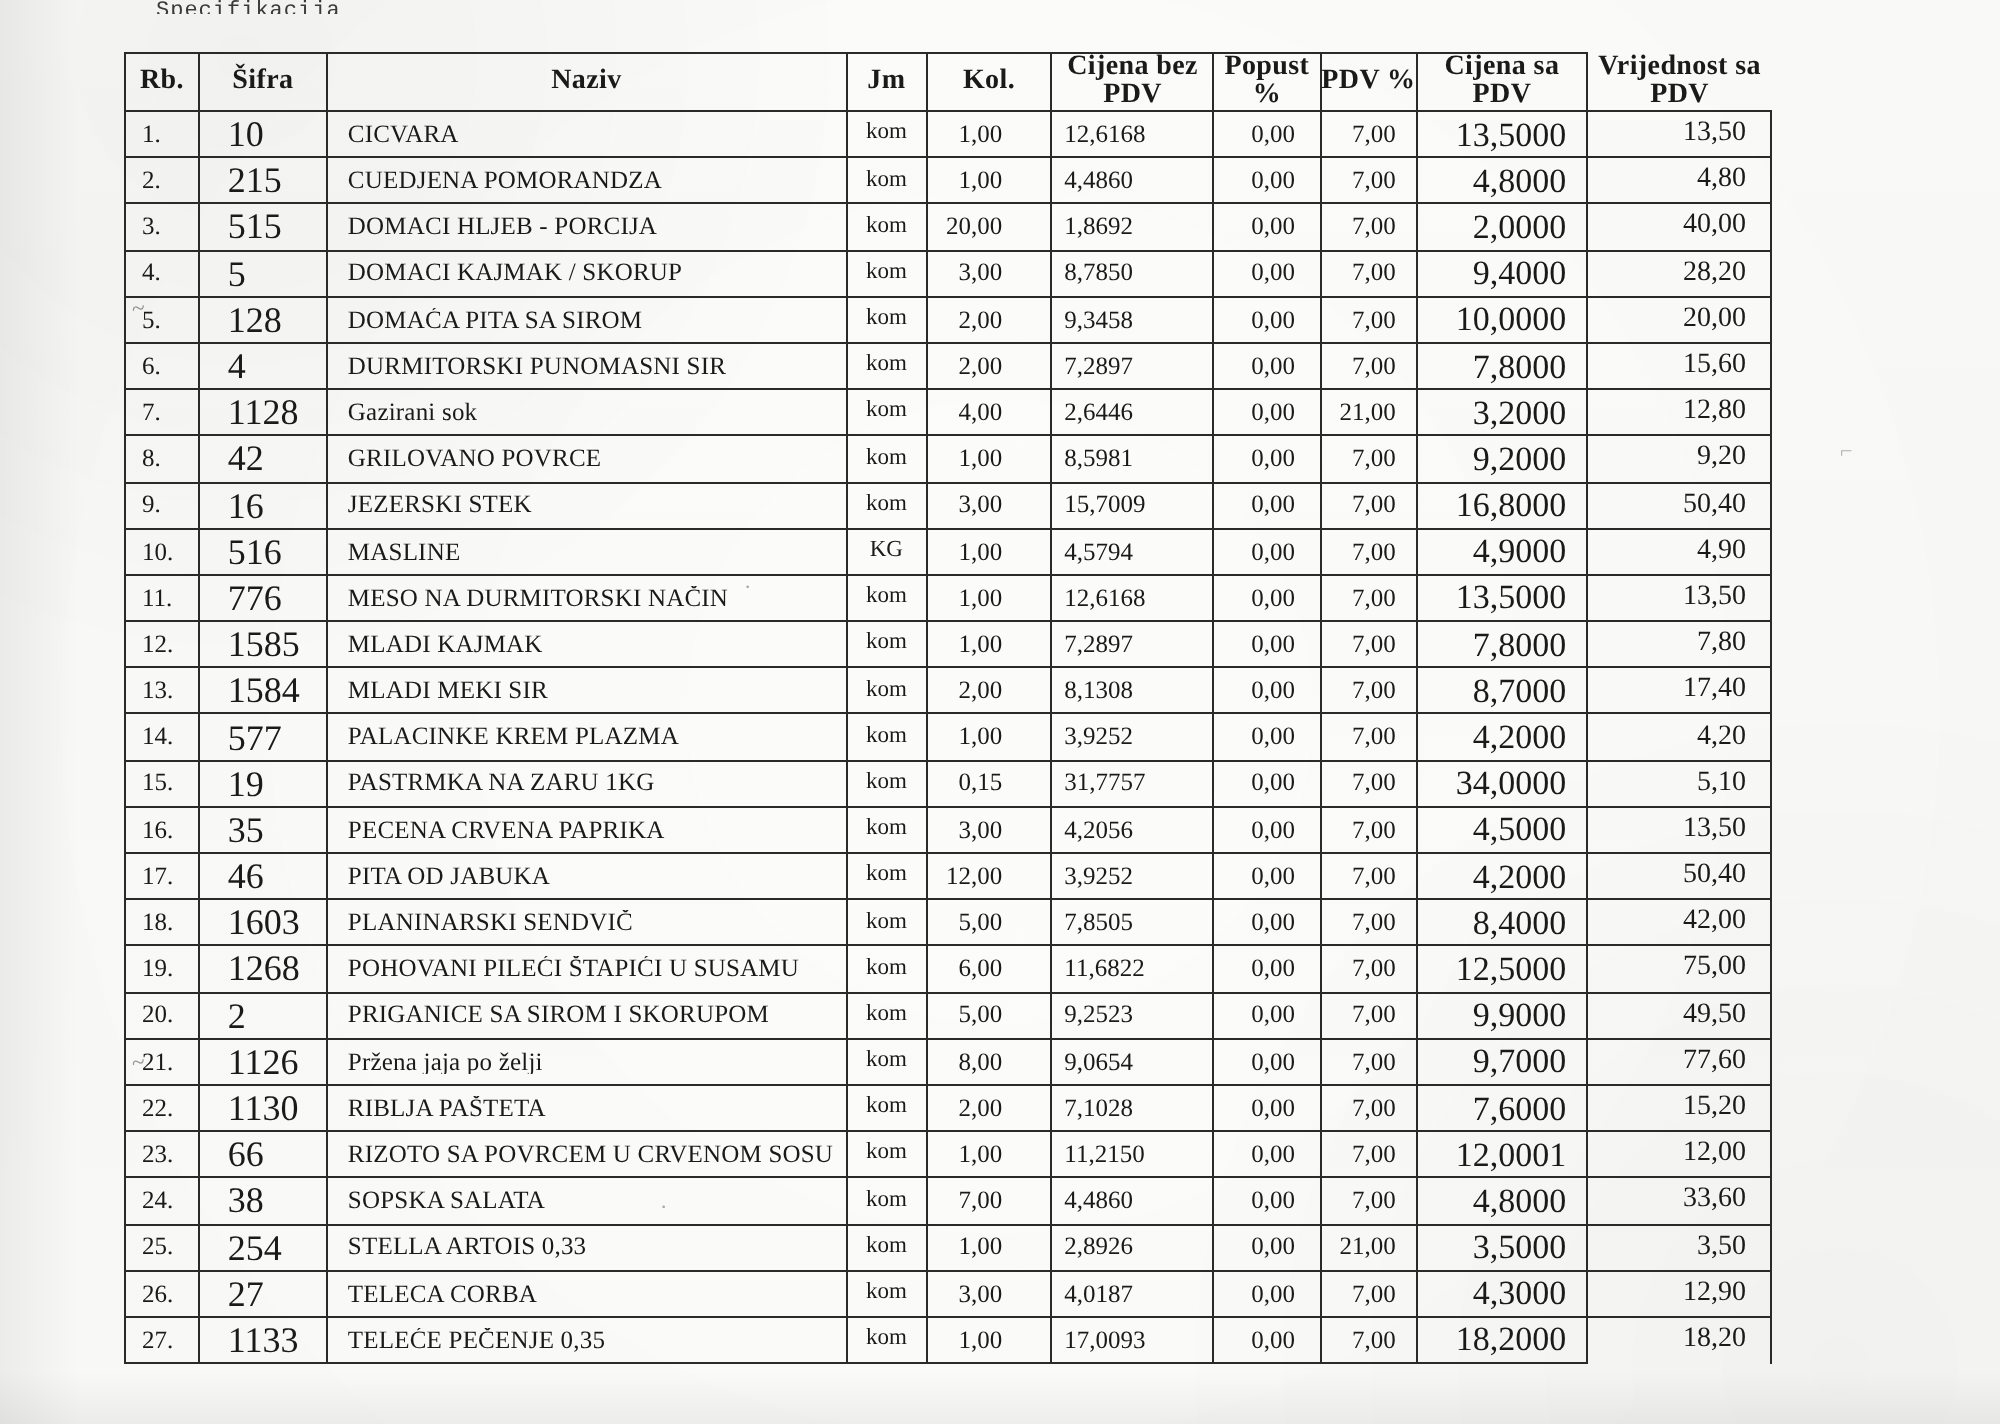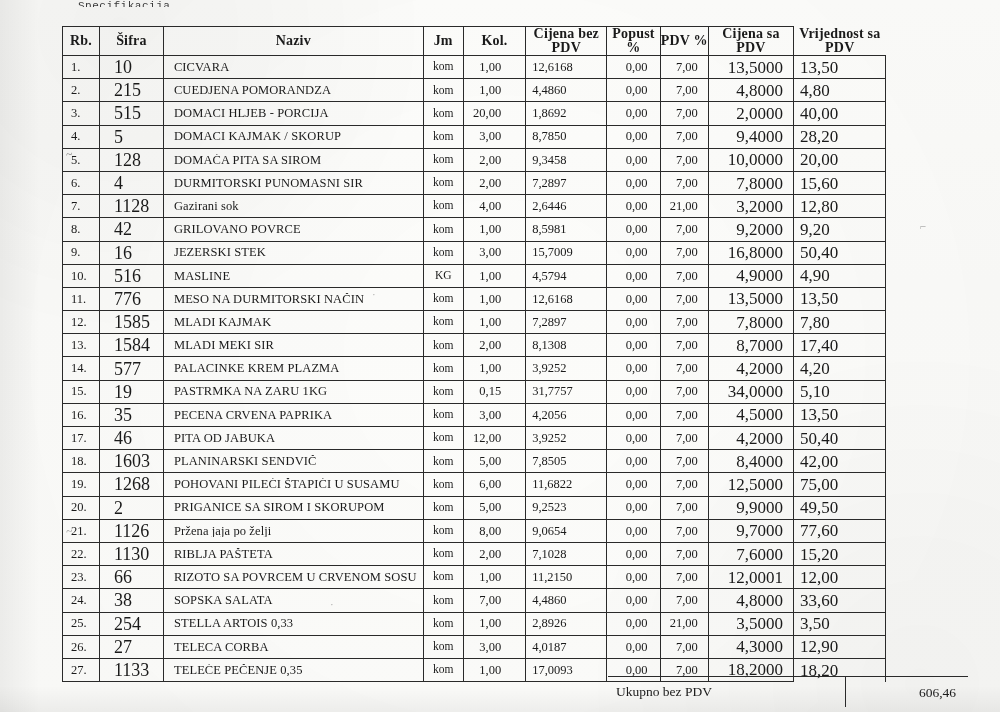--- a/index.html
+++ b/index.html
@@ -93,21 +93,21 @@
   td.sifra { border-left: none; }
   td.sifra .cell { text-align: left; padding-left: 14px; font-size: 18px; }
   td.naziv .cell { text-align: left; padding-left: 10px; font-size: 12.5px; letter-spacing: .1px; }
   td.jm .cell  { text-align: center; font-size: 11.5px; }
   td.kol .cell { text-align: right; padding-right: 24px; font-size: 12.5px; }
   td.cbp .cell { text-align: left; padding-right: 10px; font-size: 12.5px; }
   td.pop .cell { text-align: right; padding-right: 12px; font-size: 12.5px; }
   td.pdvp .cell { text-align: right; padding-right: 10px; font-size: 12.5px; }
   td.csp .cell { text-align: right; padding-right: 10px; font-size: 17px; }
   td.vsp { border-left: none; border-right: none; }
-  td.vsp .cell { padding-right: 12px; font-size: 17px; }
+  td.vsp .cell { text-align: right; padding-right: 12px; font-size: 14px; }
 
   thead th.th-vsp { border-left: none; border-right: none; border-top: none; }
   thead th.th-rb { border-right: 1px solid #2a2a2a; }
 
   
   tbody tr:last-child td { border-bottom: 1px solid #2a2a2a; }
   tbody tr:last-child td.vsp { border-bottom: none; }
 
   
   .totals {
@@ -1059,24 +1059,19 @@
           <td class="csp">
             <div class="cell">18,2000</div>
           </td>
           <td class="vsp">
             <div class="cell">18,20</div>
           </td>
         </tr>
       </tbody>
   </table>
 
-  <div class="totals">
-    <div class="vline"></div>
-    <div class="label">Ukupno bez PDV</div>
-    <div class="value">606,46</div>
-  </div>
 
   <div class="mark mark-a">~</div>
   <div class="mark mark-b">~</div>
   <div class="mark mark-c">⌐</div>
   <div class="mark mark-d">·</div>
   <div class="mark mark-e">·</div>
 </div>
 
 </body></html>

